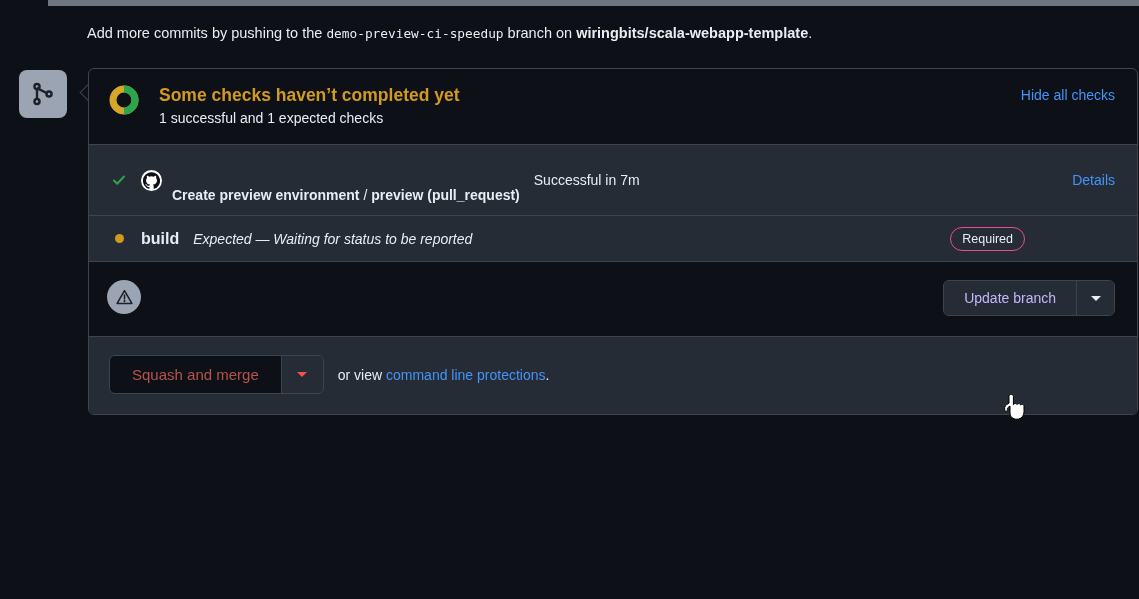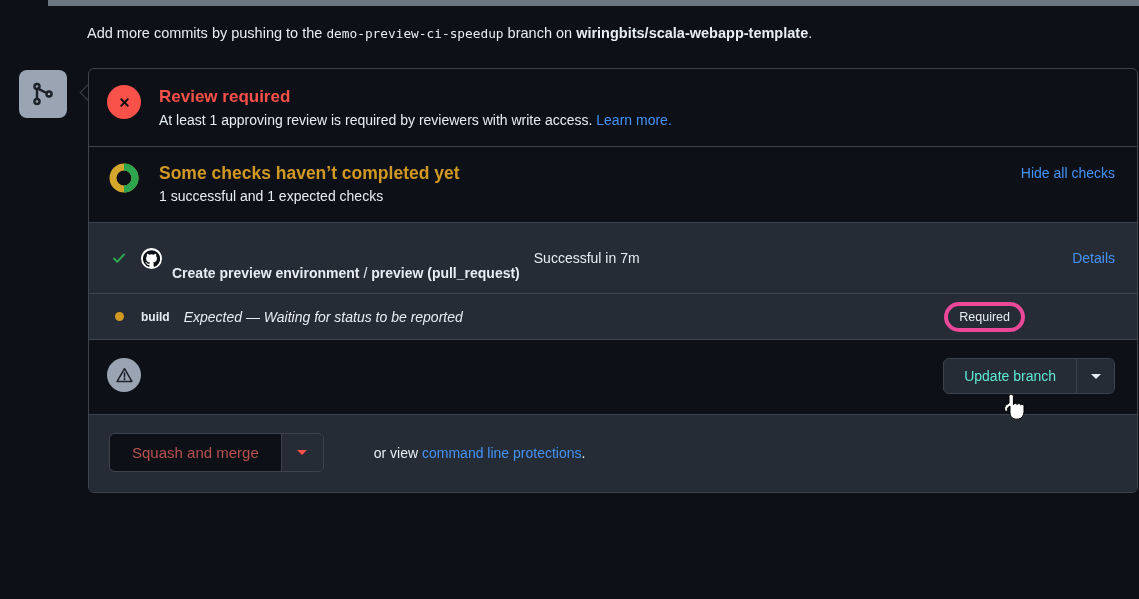--- a/index.html
+++ b/index.html
@@ -147,43 +147,43 @@
     font-size: 14px; color: #e6edf3; margin-left: 14px;
     white-space: nowrap;
   }
   .check-desc.italic { font-style: italic; }
   .details-link {
     position: absolute; right: 22px; top: 50%; transform: translateY(-50%);
     font-size: 14px; color: #4493f8; text-decoration: none; cursor: pointer;
   }
   .required-badge {
     position: absolute; right: 112px; top: 50%; transform: translateY(-50%);
-    border: 4px solid #ec4899; border-radius: 999px;
+    border: 1px solid #ec4899; border-radius: 999px;
     padding: 3px 11px; font-size: 12.5px; color: #e6edf3;
     line-height: 16px;
   }
   .amber-dot {
     width: 9px; height: 9px; border-radius: 50%;
     background: #d29922; display: inline-block;
   }
-  .build-name { font-size: 12px; font-weight: 700; color: #e6edf3; }
+  .build-name { font-size: 16px; font-weight: 700; color: #e6edf3; }
 
   
   .outdated { padding: 18px 16px 22px 16px; }
   .outdated .status-title { margin-bottom: 6px; }
   .outdated .status-sub { margin-bottom: 2px; }
 
   .update-btn-group {
     position: absolute; right: 22px; top: 18px;
     display: flex; align-items: stretch;
     border: 1px solid #3d444d; border-radius: 6px; overflow: hidden;
     background: #262c36;
   }
   .update-btn {
-    background: #262c36; color: #5eead4;
+    background: #262c36; color: #c4b5fd;
     border: none; padding: 9px 20px;
     font-size: 14px; font-family: "Liberation Sans", sans-serif;
     cursor: pointer;
   }
   .update-caret {
     background: #262c36; border: none; border-left: 1px solid #3d444d;
     width: 38px; display: flex; align-items: center; justify-content: center;
     cursor: pointer;
   }
   .caret-tri {
@@ -202,21 +202,21 @@
   .bypass-row { display: flex; align-items: center; margin-bottom: 16px; }
   .bypass-checkbox {
     width: 14px; height: 14px; flex: 0 0 14px;
     border: 1px solid #8b949e; border-radius: 3px;
     background: transparent; margin-right: 8px; cursor: pointer;
   }
   .bypass-label {
     font-size: 14.5px; font-weight: 700; color: #f85149; cursor: pointer;
   }
 
-  .merge-actions { display: flex; align-items: center; gap: 36px; }
+  .merge-actions { display: flex; align-items: center; }
   .merge-btn-group {
     display: flex; align-items: stretch;
     border: 1px solid #3d444d; border-radius: 6px; overflow: hidden;
     margin-right: 14px;
   }
   .merge-btn {
     background: #0d1117; color: #b9524e;
     border: none; padding: 10px 22px;
     font-size: 15px; font-family: "Liberation Sans", sans-serif;
     cursor: default;
@@ -252,32 +252,20 @@
       <circle cx="12" cy="8" r="1.7"></circle>
       <path d="M4 4.8 L4 11.2" stroke-linecap="round"></path>
       <path d="M4.6 4.4 L10.4 7.3" stroke-linecap="round"></path>
     </svg>
   </span>
 </div>
 <div class="notch"></div>
 
 <div class="merge-box">
 
-  <div class="section row-flex">
-    <div class="status-icon red">
-      <svg width="15" height="15" viewBox="0 0 16 16" stroke="#0d1117" stroke-width="2" stroke-linecap="round">
-        <path d="M4.5 4.5 L11.5 11.5"></path>
-        <path d="M11.5 4.5 L4.5 11.5"></path>
-      </svg>
-    </div>
-    <div class="status-body">
-      <div class="status-title red">Review required</div>
-      <div class="status-sub"><span>At least 1 approving review is required by reviewers with write access. </span><a class="link" href="#">Learn more.</a></div>
-    </div>
-  </div>
 
   <div class="section checks-header row-flex">
     <div class="donut">
       <svg width="34" height="34" viewBox="0 0 34 34">
         <circle cx="17" cy="17" r="11" fill="none" stroke="#d4a72c" stroke-width="7"></circle>
         <path d="M17 6 A11 11 0 0 1 17 28" fill="none" stroke="#2da44e" stroke-width="7"></path>
       </svg>
     </div>
     <div class="status-body">
       <div class="status-title amber">Some checks haven’t completed yet</div>

